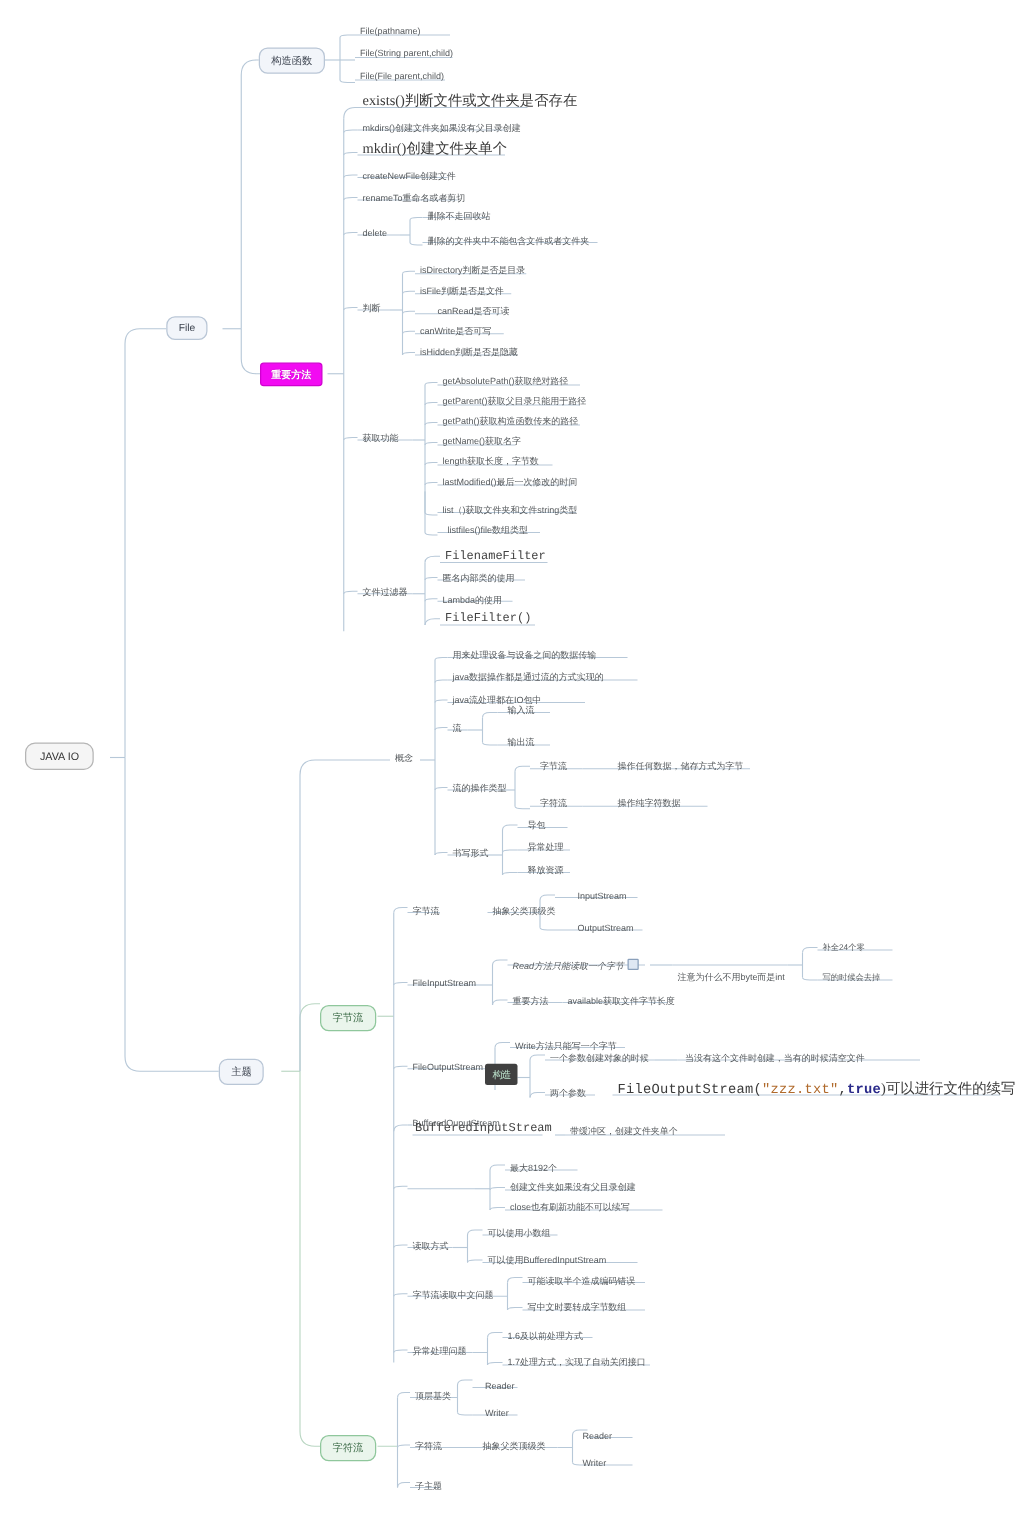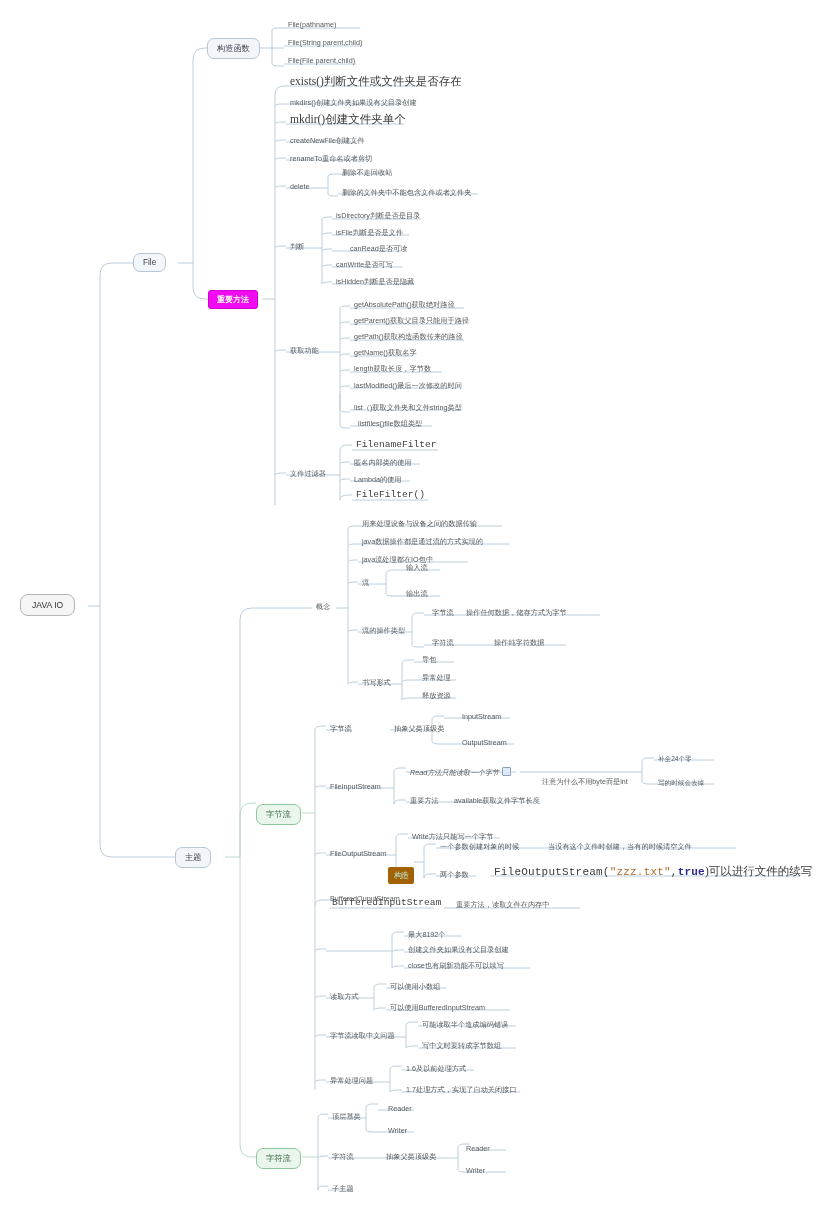--- a/index.html
+++ b/index.html
@@ -79,28 +79,27 @@
     border:1px solid #d000d0;
     color:#ffffff;
     font-weight:bold;
     border-radius:3px;
     padding:3px 8px;
     font-size:8px;
     text-shadow:0 0 1px rgba(0,0,0,.25);
   }
   .boxgreen{
     position:absolute;
-    background:#a16207;
+    background:#404040;
     color:#bfe6cf;
     font-size:8px;
     padding:3px 6px;
     border-radius:2px;
     letter-spacing:-1px;
     white-space:nowrap;
-    margin-top:16px;
   }
   .str{color:#b06a2c;}
   .kw{color:#2a2a8a;font-weight:bold;}
   .chk{
     display:inline-block;
     width:7px;height:7px;
     border:1px solid #8aa0bb;
     background:#dfe8f3;
     vertical-align:-1px;
     margin-left:3px;
@@ -427,21 +426,21 @@
   <div class="node leaf" style="left:360px;top:519px;">用来处理设备与设备之间的数据传输</div>
   <div class="node leaf" style="left:360px;top:537px;">java数据操作都是通过流的方式实现的</div>
   <div class="node leaf" style="left:360px;top:555px;">java流处理都在IO包中</div>
 
   <div class="node leaf" style="left:360px;top:578px;">流</div>
   <div class="node leaf" style="left:404px;top:563px;">输入流</div>
   <div class="node leaf" style="left:404px;top:589px;">输出流</div>
 
   <div class="node leaf" style="left:360px;top:626px;">流的操作类型</div>
   <div class="node leaf" style="left:430px;top:608px;">字节流</div>
-  <div class="node leaf" style="left:464px;top:608px;">操作任何数据，储存方式为字节</div>
+  <div class="node leaf" style="left:492px;top:608px;">操作任何数据，储存方式为字节</div>
   <div class="node leaf" style="left:430px;top:638px;">字符流</div>
   <div class="node leaf" style="left:492px;top:638px;">操作纯字符数据</div>
 
   <div class="node leaf" style="left:360px;top:678px;">书写形式</div>
   <div class="node leaf" style="left:420px;top:655px;">导包</div>
   <div class="node leaf" style="left:420px;top:673px;">异常处理</div>
   <div class="node leaf" style="left:420px;top:691px;">释放资源</div>
 
   <div class="pill green" style="left:256px;top:804px;">字节流</div>
 
@@ -460,21 +459,21 @@
 
   <div class="node leaf" style="left:328px;top:849px;">FileOutputStream</div>
   <div class="node leaf" style="left:410px;top:832px;">Write方法只能写一个字节</div>
   <div class="boxgreen" style="left:388px;top:851px;">构造</div>
   <div class="node leaf" style="left:438px;top:842px;">一个参数创建对象的时候</div>
   <div class="node leaf" style="left:546px;top:842px;">当没有这个文件时创建，当有的时候清空文件</div>
   <div class="node leaf" style="left:438px;top:870px;">两个参数</div>
   <div class="node big" style="left:492px;top:864px;"><span class="code">FileOutputStream(</span><span class="code str">"zzz.txt"</span><span class="code">,</span><span class="code kw">true</span><span>)可以进行文件的续写</span></div>
 
   <div class="node mid" style="left:330px;top:896px;">BufferedInputStream</div>
-  <div class="node leaf" style="left:454px;top:900px;">重要方法，读取文件在内存中</div>
+  <div class="node leaf" style="left:454px;top:900px;">带缓冲区，创建文件夹单个</div>
 
   <div class="node leaf" style="left:328px;top:894px;">BufferedOuputStream</div>
   <div class="node leaf" style="left:406px;top:930px;">最大8192个</div>
   <div class="node leaf" style="left:406px;top:945px;">创建文件夹如果没有父目录创建</div>
   <div class="node leaf" style="left:406px;top:961px;">close也有刷新功能不可以续写</div>
 
   <div class="node leaf" style="left:328px;top:992px;">读取方式</div>
   <div class="node leaf" style="left:388px;top:982px;">可以使用小数组</div>
   <div class="node leaf" style="left:388px;top:1003px;">可以使用BufferedInputStream</div>
 

